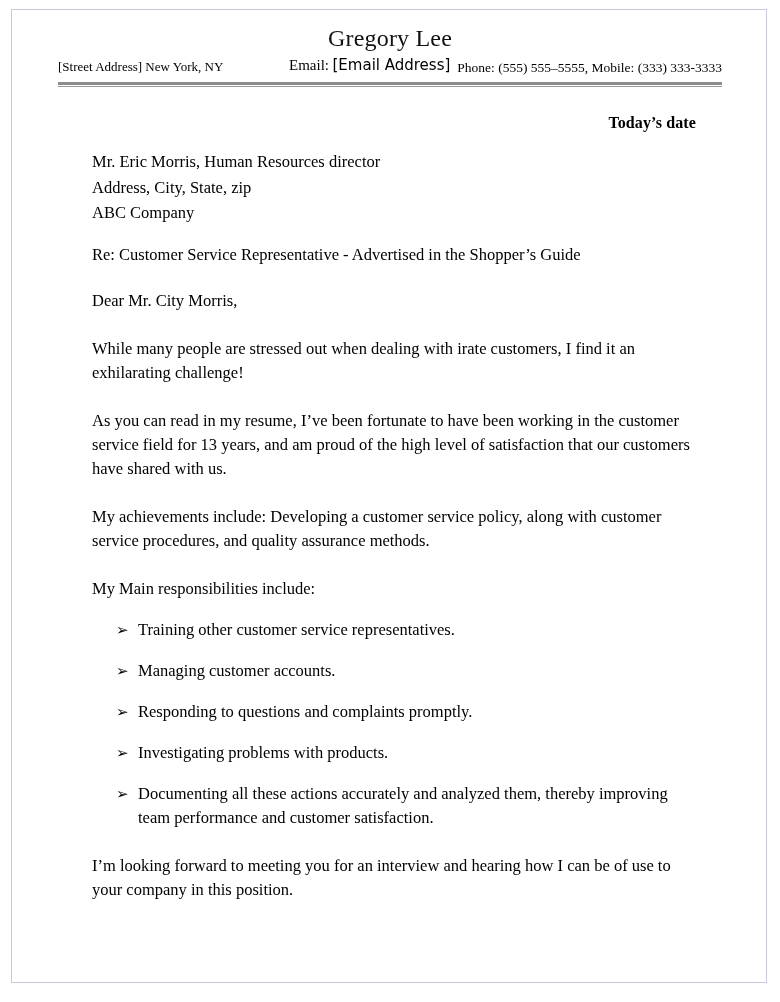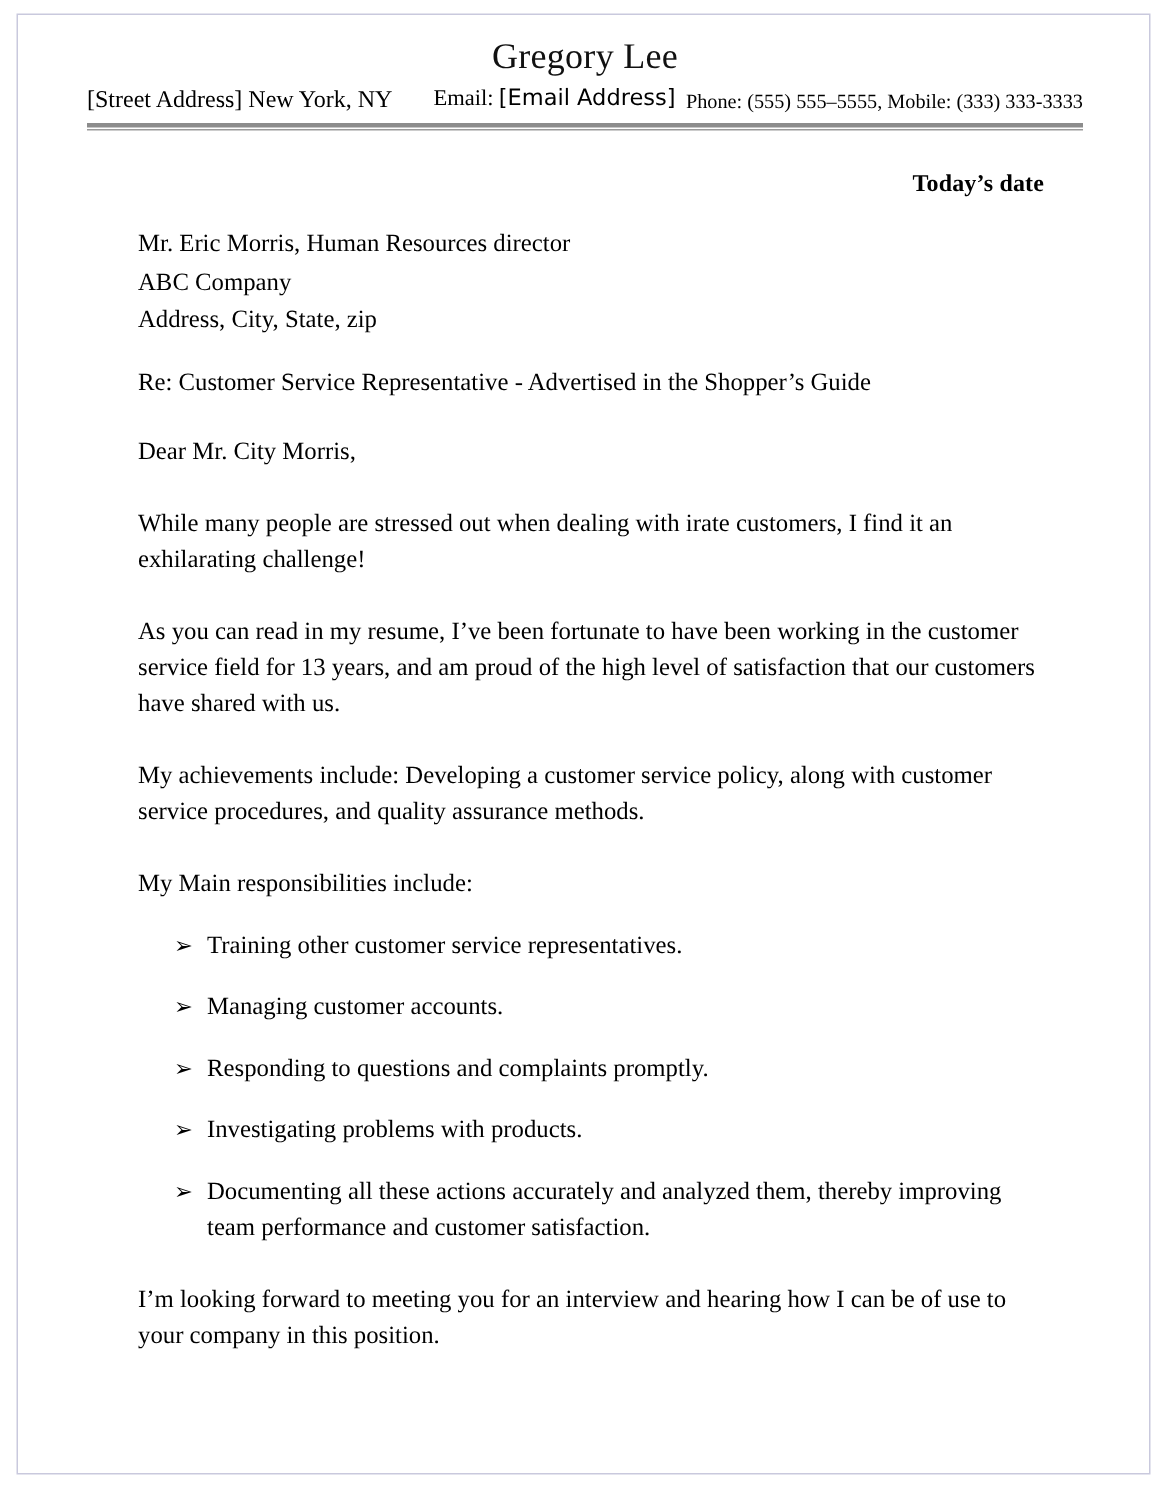--- a/index.html
+++ b/index.html
@@ -51,21 +51,21 @@
   }
   .lh-contact {
     position: relative;
     height: 22px;
     margin-top: -2px;
   }
   .lh-address {
     position: absolute;
     left: 0;
     top: 2px;
-    font-size: 16px;
+    font-size: 13px;
     line-height: 18px;
     white-space: nowrap;
   }
   .lh-email {
     position: absolute;
     left: 231px;
     top: 0px;
     font-size: 14px;
     line-height: 19px;
     white-space: nowrap;
@@ -174,22 +174,22 @@
 
       <div class="lh-rule"></div>
     </div>
 
     <div class="letter-body">
 
       <div class="date-line">Today’s date</div>
 
       <div class="recipient">
         <div>Mr. Eric Morris, Human Resources director</div>
+        <div>Address, City, State, zip</div>
         <div>ABC Company</div>
-        <div>Address, City, State, zip</div>
       </div>
 
       <div class="re-line">Re: Customer Service Representative - Advertised in the Shopper’s Guide</div>
 
       <div class="salutation">Dear Mr. City Morris,</div>
 
       <p class="para">While many people are stressed out when dealing with irate customers, I find it an exhilarating challenge!</p>
       <p class="para">As you can read in my resume, I’ve been fortunate to have been working in the customer service field for 13 years, and am proud of the high level of satisfaction that our customers have shared with us.</p>
       <p class="para">My achievements include: Developing a customer service policy, along with customer service procedures, and quality assurance methods.</p>
       <p class="para">My Main responsibilities include:</p>

